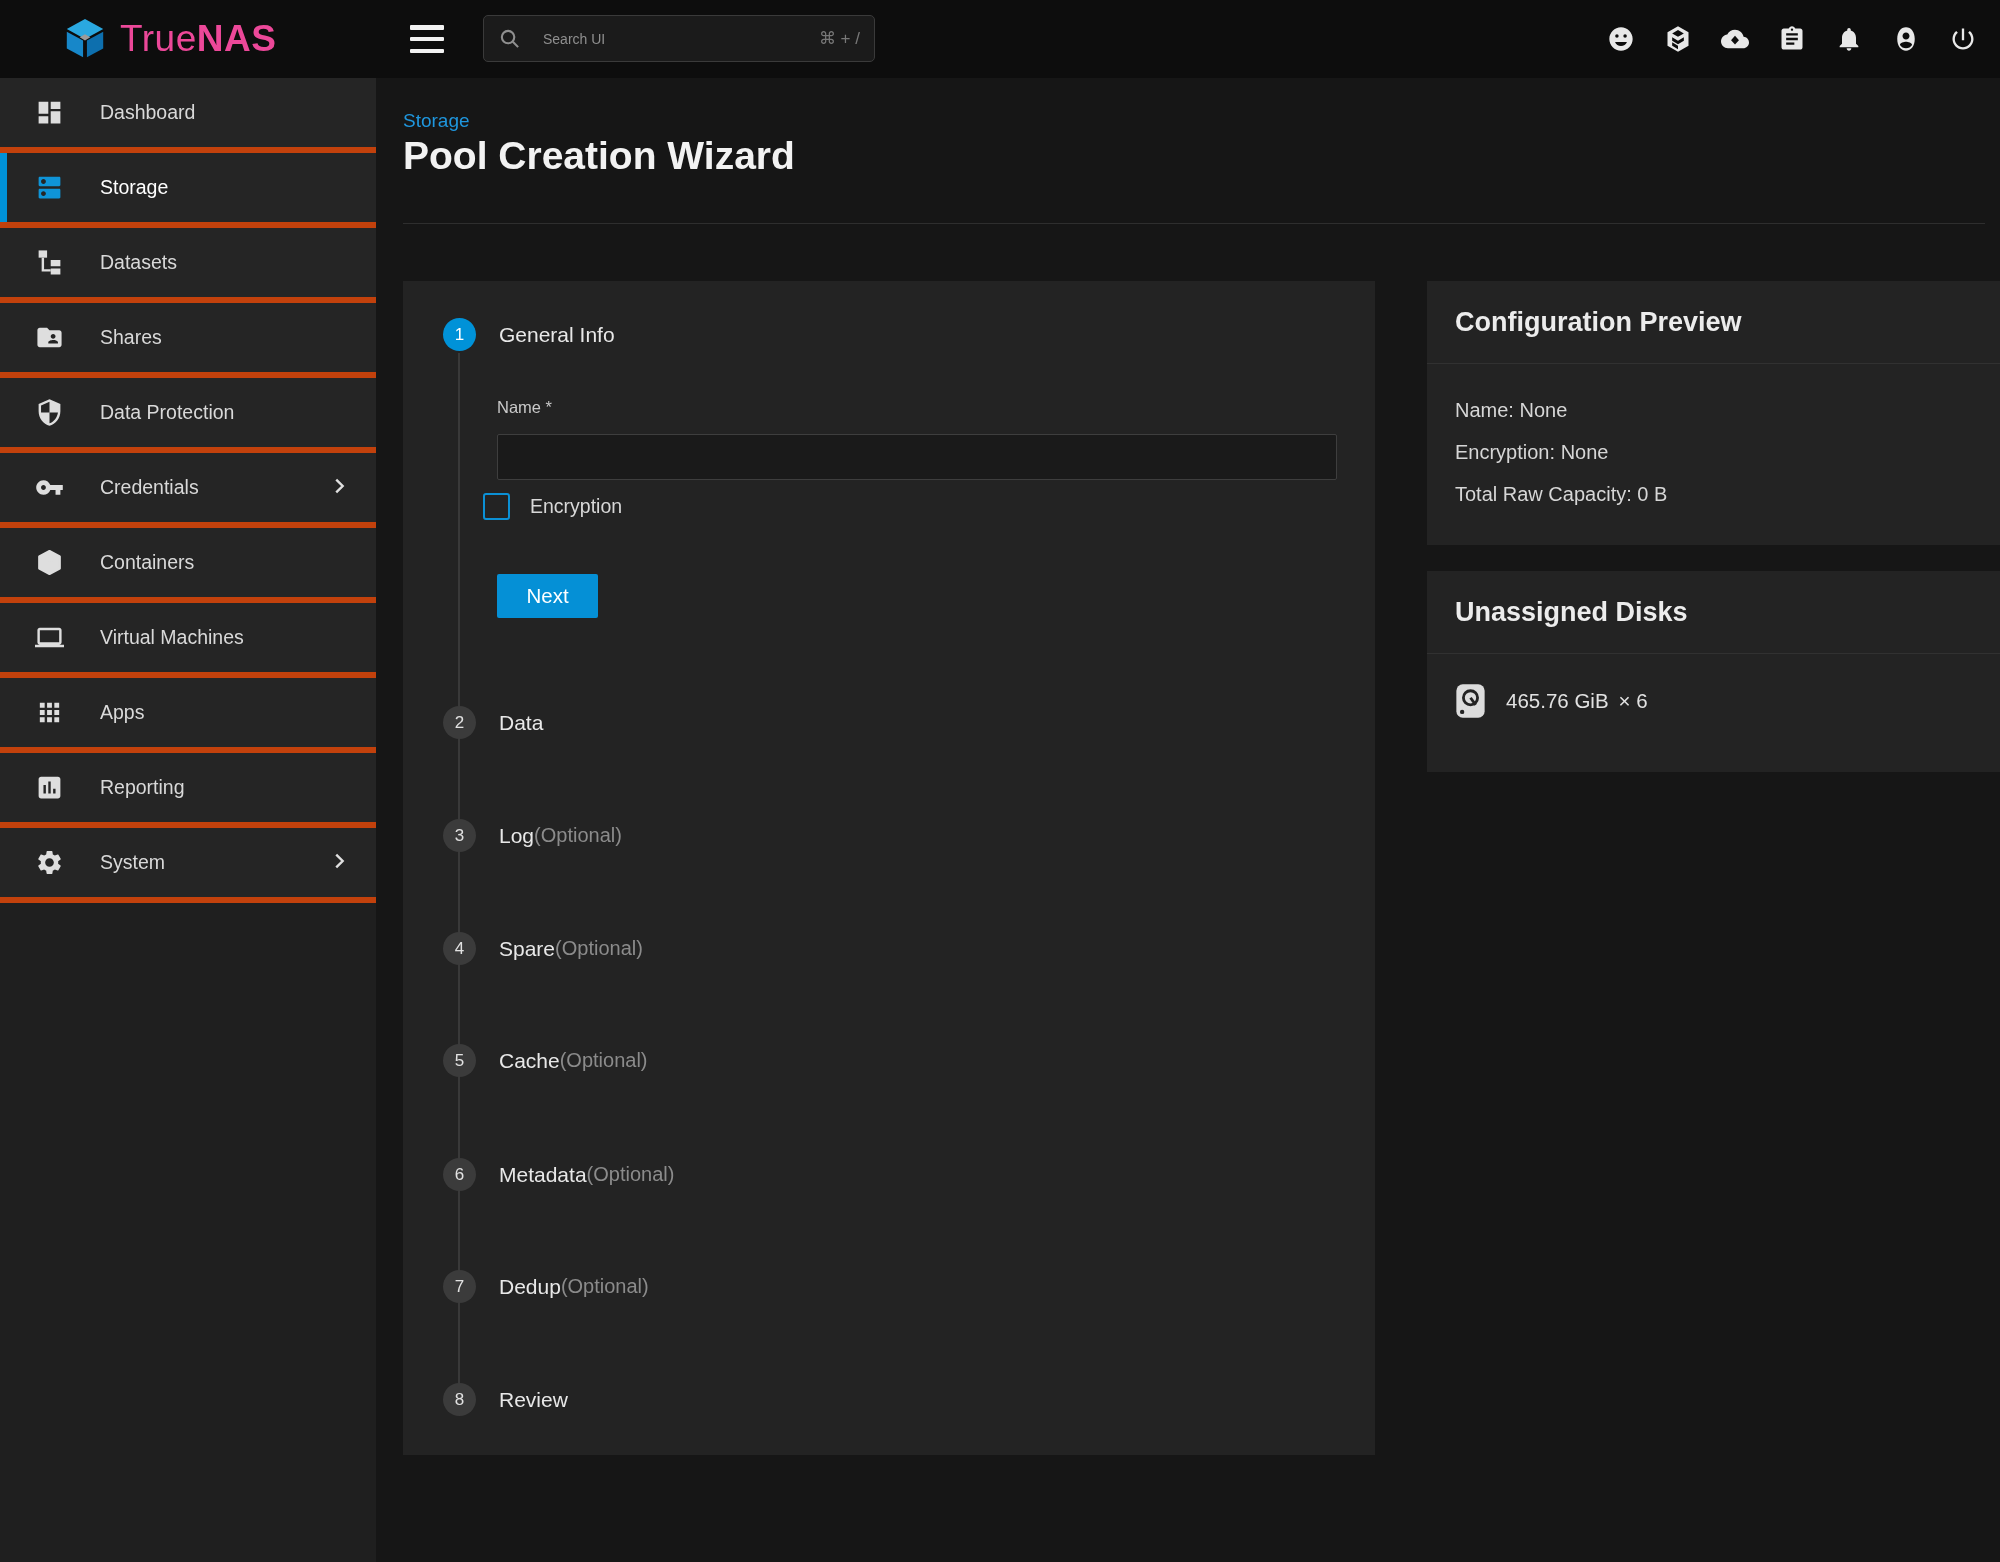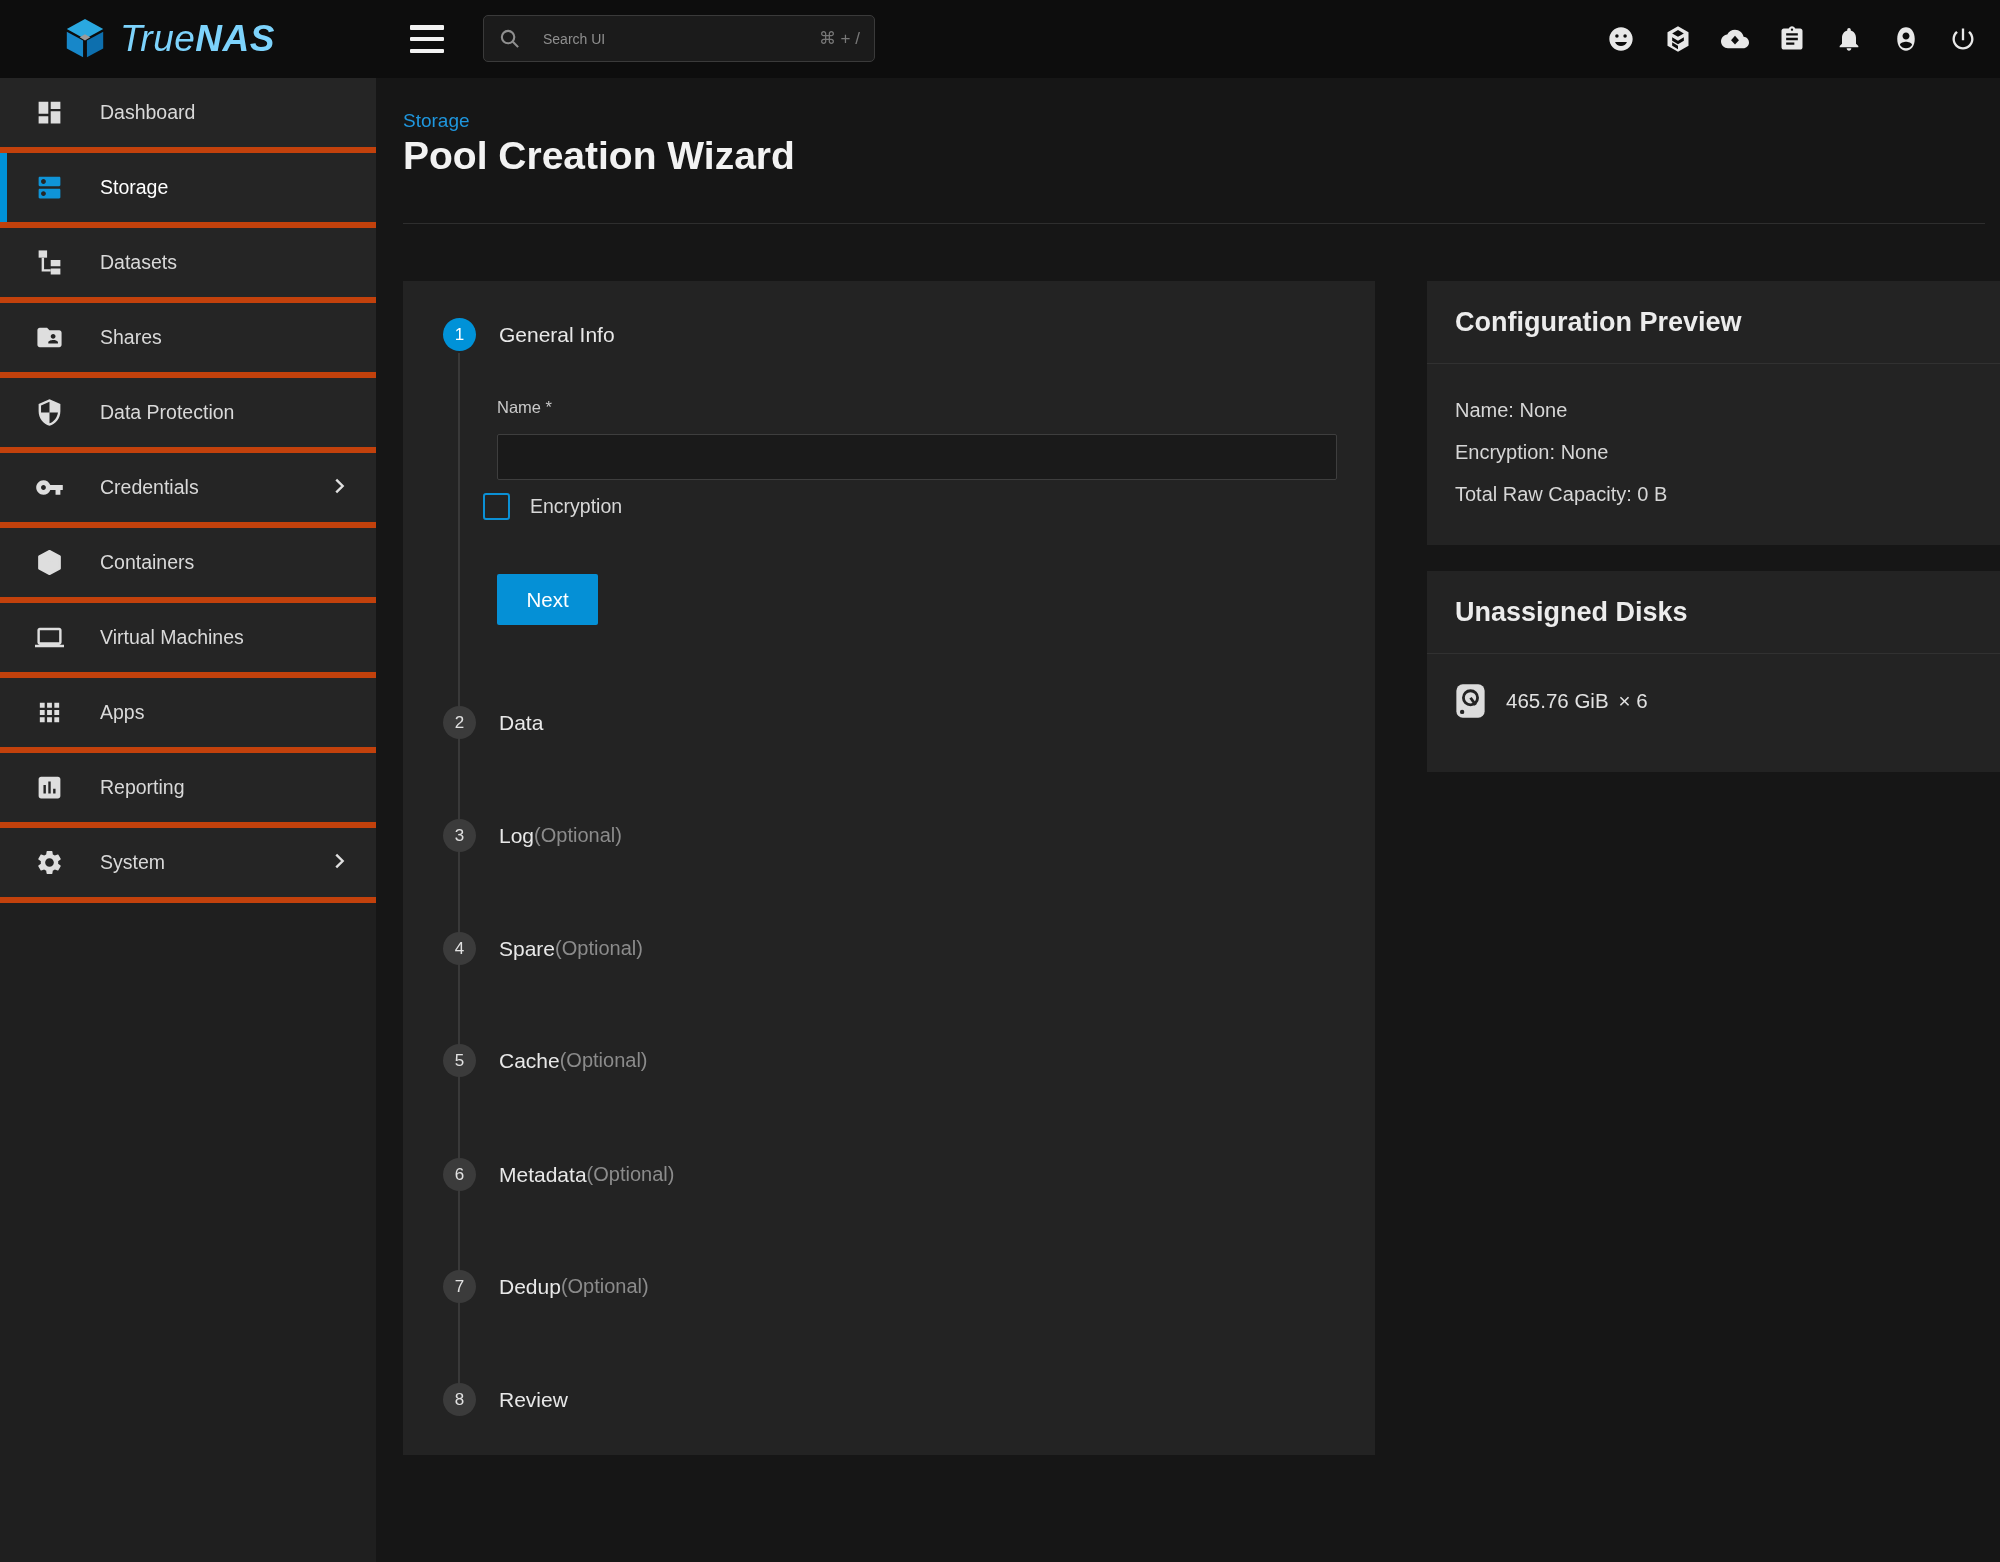--- a/index.html
+++ b/index.html
@@ -4,21 +4,21 @@
 <style>
   html,body{margin:0;padding:0;background:#161616;}
   body{width:2000px;height:1562px;overflow:hidden;font-family:"Liberation Sans",sans-serif;
        -webkit-font-smoothing:antialiased;color:#e6e6e6;}
   #app{position:relative;width:2000px;height:1562px;}
 
   
   .topbar{position:absolute;left:0;top:0;width:2000px;height:78px;background:#0d0d0d;z-index:5;}
   .logo{position:absolute;left:62px;top:0;height:78px;display:flex;align-items:center;}
   .logo svg{width:46px;height:46px;}
-  .logo-text{margin-left:12px;font-size:37px;color:#7dd3fc;letter-spacing:.5px;font-style:italic;}
+  .logo-text{margin-left:12px;font-size:37px;color:#ec4899;letter-spacing:.5px;}
   .logo-text .p1{font-weight:400;}
   .logo-text .p2{font-weight:700;}
   .hamburger{position:absolute;left:410px;top:25px;width:34px;height:28px;display:flex;
              flex-direction:column;justify-content:space-between;cursor:pointer;}
   .hamburger span{display:block;height:4.5px;background:#f2f2f2;border-radius:1px;}
   .search{position:absolute;left:483px;top:15px;width:392px;height:47px;background:#1b1b1b;
           border:1px solid #3a3a3a;border-radius:5px;display:flex;align-items:center;
           box-sizing:border-box;padding:0 14px;}
   .search svg{width:23px;height:23px;flex:0 0 auto;}
   .search input{flex:1;margin-left:20px;background:transparent;border:none;outline:none;
@@ -57,21 +57,21 @@
   .step.active .circle{background:#0092d8;color:#fff;}
   .step .slabel{margin-left:23px;font-size:21px;color:#e8e8e8;}
   .step .soptional{font-size:20px;color:#8b8b8b;}
   .form-label{position:absolute;left:94px;top:117px;font-size:16.5px;color:#c9c9c9;}
   .name-input{position:absolute;left:94px;top:153px;width:840px;height:46px;background:#1a1a1a;
               border:1px solid #3e3e3e;border-radius:2px;box-sizing:border-box;color:#e8e8e8;
               font-size:19px;padding:0 12px;outline:none;font-family:inherit;}
   .check-row{position:absolute;left:80px;top:212px;display:flex;align-items:center;cursor:pointer;}
   .checkbox{width:23px;height:23px;border:2.5px solid #0b90d5;border-radius:3px;background:transparent;}
   .check-label{margin-left:20px;font-size:19.5px;color:#d8d8d8;}
-  .next-btn{position:absolute;left:94px;top:293px;width:101px;height:51px;background:#0590d6;
+  .next-btn{position:absolute;left:94px;top:293px;width:101px;height:44px;background:#0590d6;
             border:none;border-radius:2px;color:#fff;font-size:20.5px;font-family:inherit;cursor:pointer;}
 
   
   .side-card{position:absolute;left:1051px;width:585px;background:#232323;}
   .card-preview{top:203px;height:264px;}
   .card-disks{top:493px;height:201px;}
   .card-header{height:83px;border-bottom:1px solid #313131;display:flex;align-items:center;
                padding-left:28px;box-sizing:border-box;}
   .card-title{font-size:27px;font-weight:700;color:#ececec;}
   .prev-row{position:absolute;left:28px;font-size:20px;color:#d6d6d6;}

